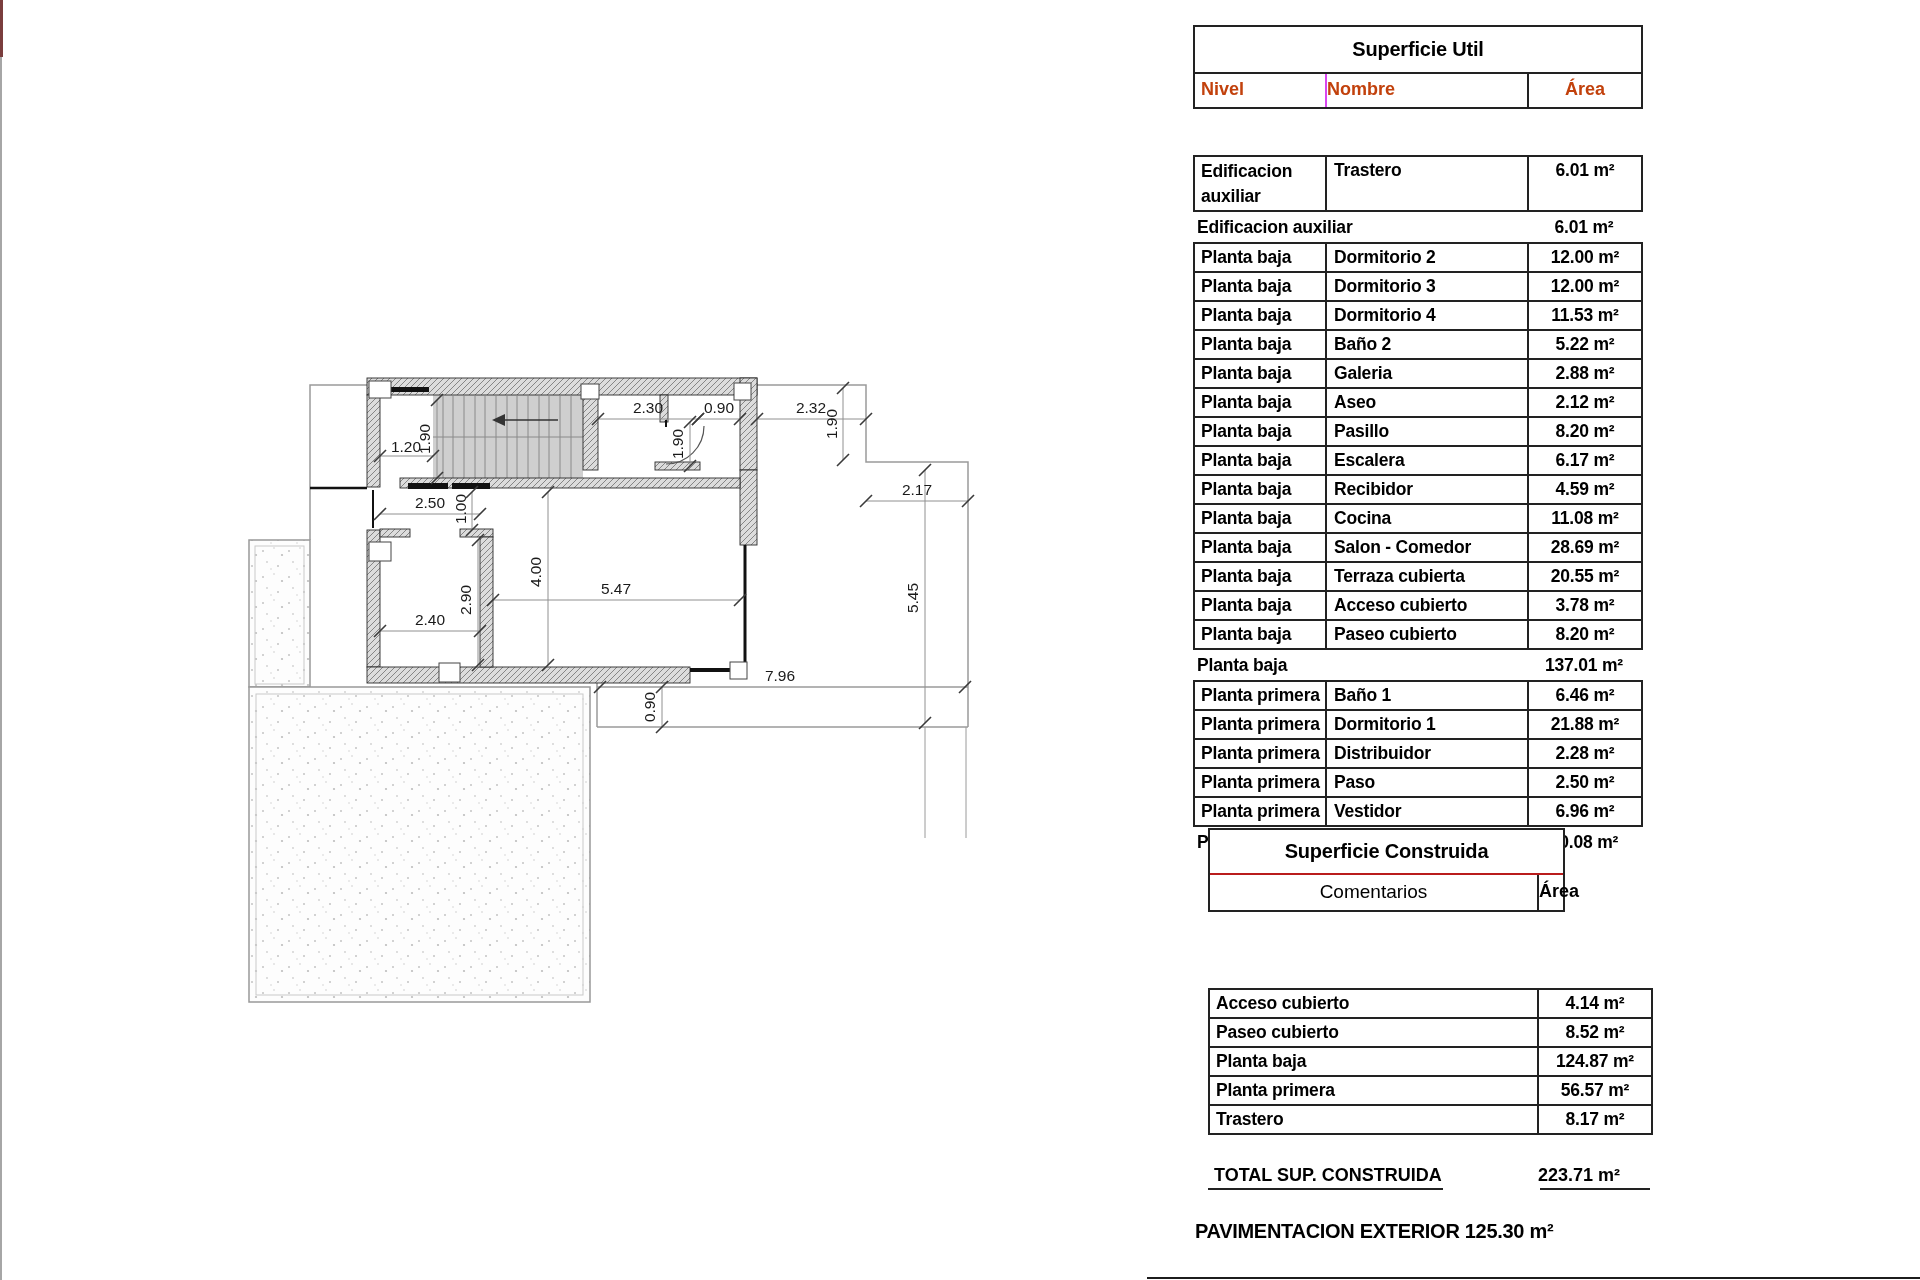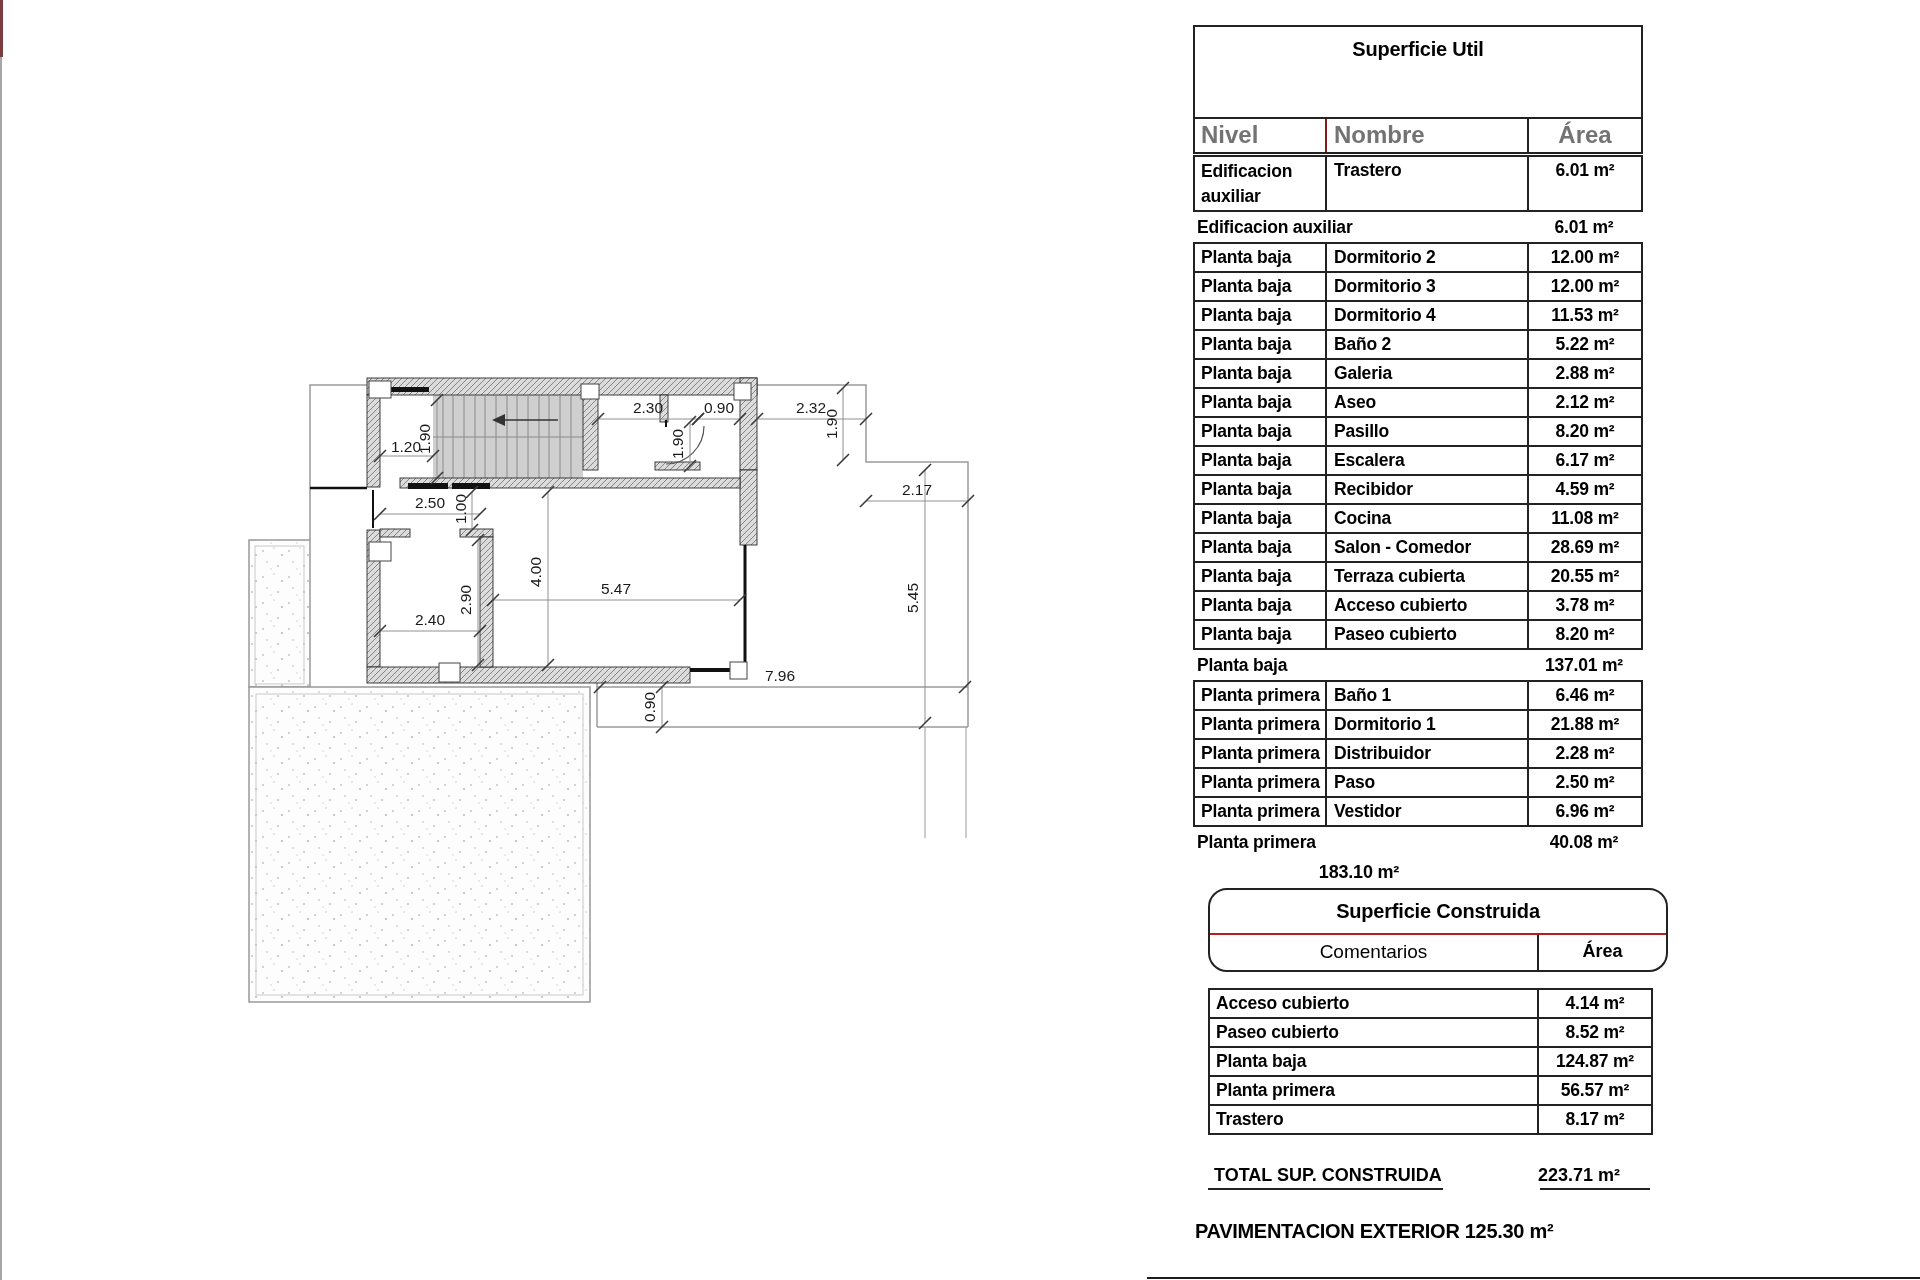--- a/index.html
+++ b/index.html
@@ -12,42 +12,42 @@
   .edge-red{position:absolute;left:0;top:0;width:3px;height:57px;background:#7a3d3d;}
   .bottom-line{position:absolute;left:1147px;top:1277px;width:773px;height:2px;background:#1c1c1c;}
 
   
   .abs{position:absolute;box-sizing:border-box;}
   .headbox{border:2px solid #222;background:#fff;}
   .t-title{font-weight:bold;font-size:20px;letter-spacing:-0.2px;text-align:center;color:#000;}
   #t1-head{left:1193px;top:25px;width:450px;}
   #t1-head .t-title{line-height:45px;}
   .t1cols{display:grid;grid-template-columns:130px 202px 1fr;border-top:2px solid #222;height:33px;
-          font-weight:bold;font-size:24px;line-height:31px;color:#737373;margin-top:45px;}
-  .t1cols .c2{border-left:2px solid #7f1d1d;padding-left:7px;}
+          font-weight:bold;font-size:18px;line-height:31px;color:#c2410c;}
+  .t1cols .c2{border-left:2px solid #d946ef;}
   .t1cols .c3{border-left:2px solid #222;text-align:center;}
   .t1cols .c1{padding-left:6px;}
 
   #t1-body{left:1193px;top:128px;width:450px;margin-top:27px;}
   .r{box-sizing:border-box;height:31px;border:2px solid #222;display:grid;
      grid-template-columns:130px 202px 1fr;font-weight:bold;font-size:17.5px;
      line-height:27px;letter-spacing:-0.2px;color:#000;background:#fff;}
   .r + .r{margin-top:-2px;}
   .r .cell-nivel{padding-left:6px;overflow:hidden;}
   .r .cell-nombre{border-left:2px solid #222;padding-left:7px;}
   .r .cell-area{border-left:2px solid #222;text-align:center;}
   .r.tall{height:57px;}
   .r.tall .cell-nivel{line-height:25px;padding-top:2px;}
   .s{box-sizing:border-box;height:30px;display:grid;grid-template-columns:332px 1fr;
      font-weight:bold;font-size:17.5px;line-height:30px;letter-spacing:-0.2px;color:#000;}
   .s .s-label{padding-left:4px;}
   .s .s-area{text-align:center;}
   .s.total{font-size:18px;}
 
-  #t2-head{left:1208px;top:888px;width:460px;border-radius:19px;}
+  #t2-head{left:1208px;top:828px;width:357px;}
   #t2-head .t-title{line-height:43px;}
   .t2cols{display:grid;grid-template-columns:327px 1fr;border-top:2px solid #b91c1c;height:35px;color:#000;}
   .t2cols .c1{font-weight:normal;font-size:19px;text-align:center;line-height:33px;}
   .t2cols .c2{border-left:2px solid #222;font-weight:bold;font-size:18px;text-align:center;line-height:33px;}
 
   #t2-body{left:1208px;top:988px;width:445px;}
   .r2{box-sizing:border-box;height:31px;border:2px solid #222;display:grid;
       grid-template-columns:327px 1fr;font-weight:bold;font-size:17.5px;line-height:27px;
       letter-spacing:-0.2px;color:#000;background:#fff;}
   .r2 + .r2{margin-top:-2px;}

